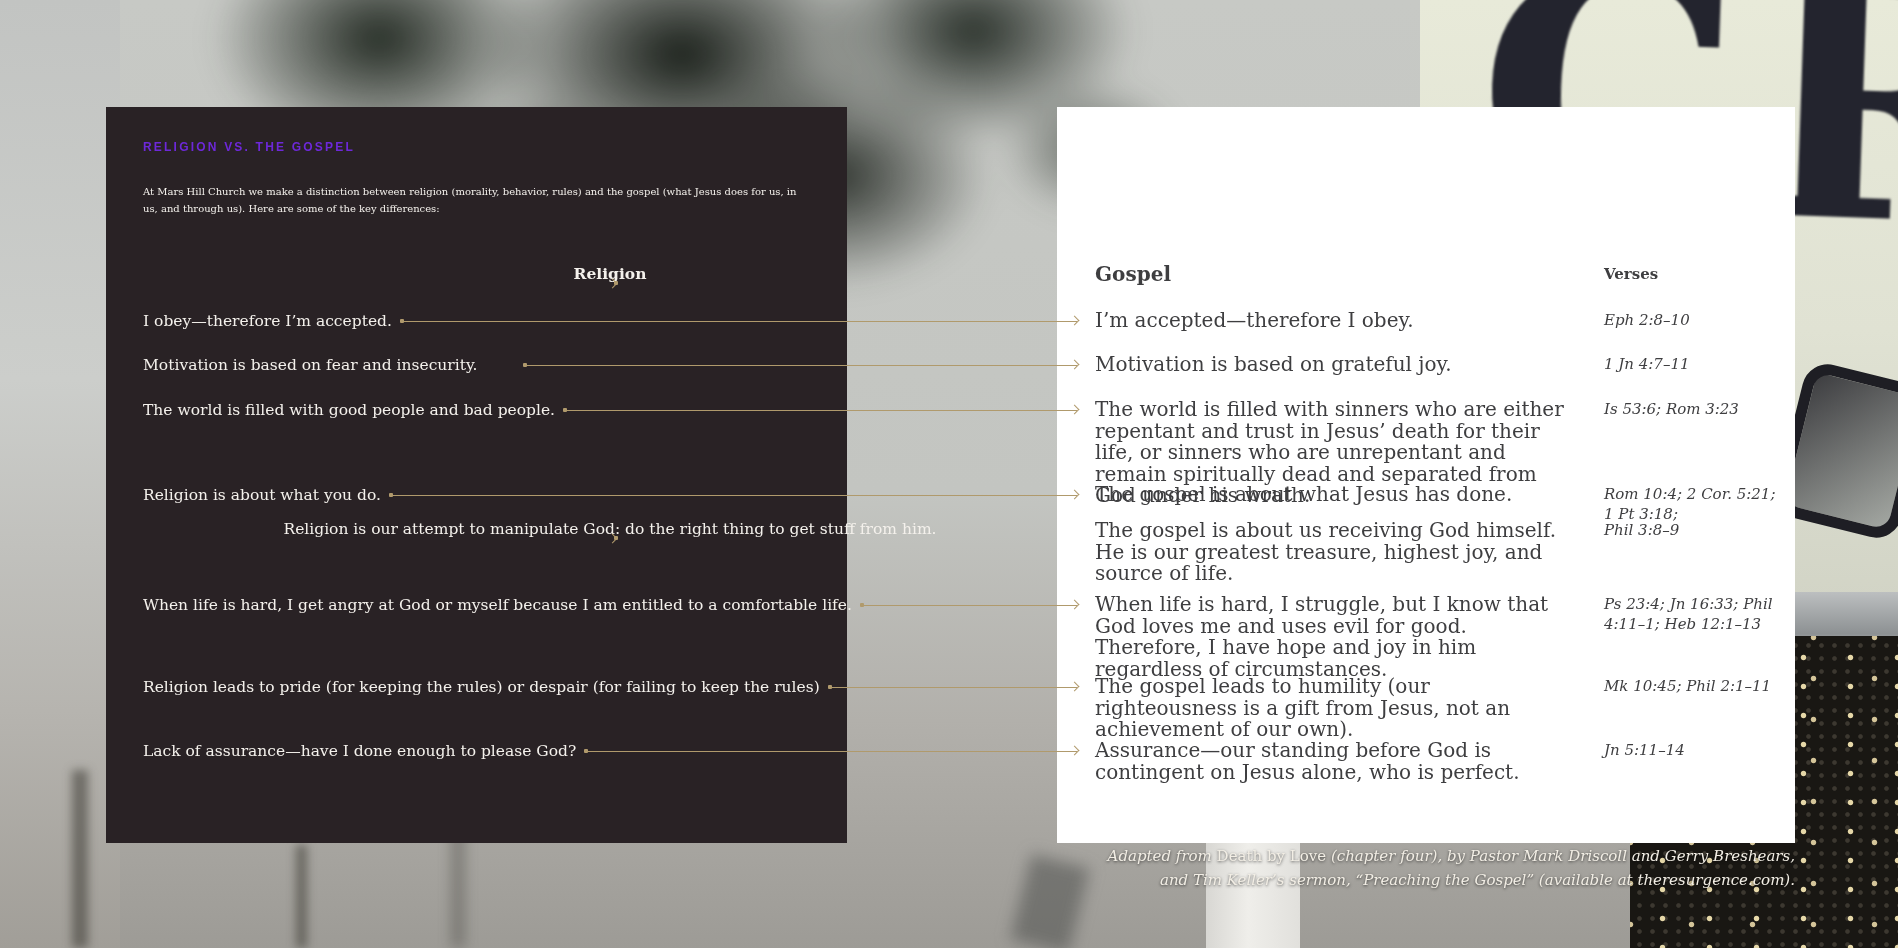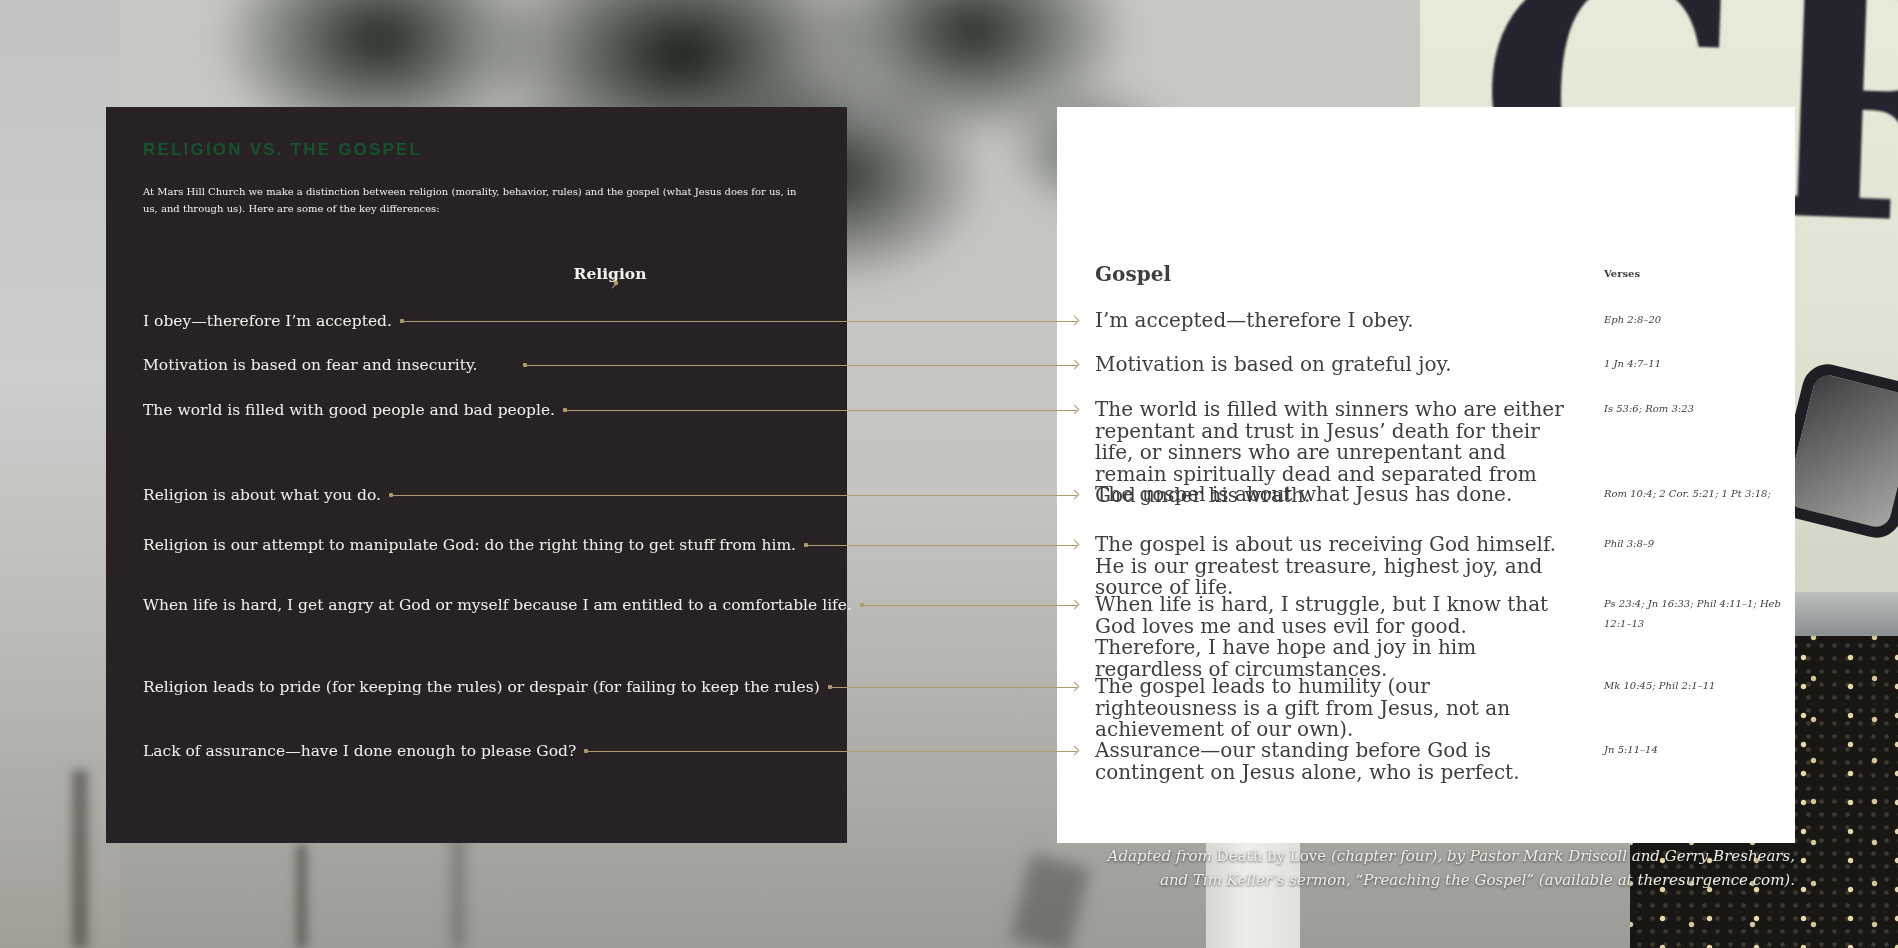--- a/index.html
+++ b/index.html
@@ -56,40 +56,40 @@
   .pole.p3{left:452px;top:800px;width:12px;height:148px;filter:blur(7px);background:rgba(58,56,50,.4);}
   .bg-gap-shadow{position:absolute;left:1020px;top:860px;width:60px;height:88px;z-index:1;
     filter:blur(8px);background:rgba(70,72,70,.5);transform:rotate(14deg);}
   
   .panel{position:absolute;top:107px;height:736px;z-index:5;}
   .panel.left{left:106px;width:741px;background:var(--left-bg);}
   .panel.right{left:1057px;width:738px;background:#ffffff;}
   
   .title{position:absolute;left:143px;top:140px;z-index:10;
     font-family:"Liberation Sans","DejaVu Sans",sans-serif;
-    font-weight:bold;font-size:17px;letter-spacing:2.2px;color:#14532d;}
+    font-weight:bold;font-size:12px;letter-spacing:2.2px;color:#6d28d9;}
   .intro{position:absolute;left:143px;top:183px;width:662px;z-index:10;
     font-size:10px;line-height:17px;color:var(--left-text);}
   
   .lrow{position:absolute;left:143px;width:934px;height:22px;z-index:10;
     display:flex;align-items:center;
     font-size:15.5px;color:var(--left-text);}
   .lrow .txt{white-space:nowrap;}
   .lrow .txt.hdr{font-weight:bold;}
   .connector{flex:1;height:0;border-top:1px solid var(--gold);margin-left:9px;position:relative;}
   .connector .dot{position:absolute;left:-1px;top:-3px;width:4px;height:4px;background:var(--gold);border-radius:1px;}
   .connector .head{position:absolute;right:-1px;top:-4.5px;width:7px;height:7px;
     border-top:1.5px solid var(--gold);border-right:1.5px solid var(--gold);transform:rotate(45deg);}
   .r0{top:264px;flex-direction:column;} .r1{top:310px;} .r2{top:354px;gap:37px;} .r3{top:399px;} .r4{top:484px;}
-  .r5{top:534px;} .r6{top:594px;} .r7{top:676px;} .r8{top:740px;}
+  .r5{top:520px;flex-direction:column;} .r6{top:594px;} .r7{top:676px;} .r8{top:740px;}
   
   .gcell{position:absolute;left:1095px;width:470px;z-index:10;
     font-size:20px;line-height:21.5px;color:var(--right-text);}
   .vcell{position:absolute;left:1604px;width:182px;z-index:10;
-    font-size:10px;line-height:20px;color:var(--right-text);font-style:italic;}
+    font-size:15px;line-height:20px;color:var(--right-text);font-style:italic;}
   .colhdr{font-weight:bold;font-style:normal;}
   
   .footer{position:absolute;right:103px;top:845px;z-index:10;text-align:right;
     font-style:italic;font-size:15px;line-height:23.5px;color:#f2eee5;
     text-shadow:0 1px 3px rgba(0,0,0,.65);}
   .footer .roman{font-style:normal;margin-top:48px;}
 </style>
 </head>
 <body>
 
@@ -183,21 +183,21 @@
 
 <div class="gcell r1">I’m accepted—therefore I obey.</div>
 <div class="gcell r2">Motivation is based on grateful joy.</div>
 <div class="gcell r3">The world is filled with sinners who are either repentant and trust in Jesus’ death for their life, or sinners who are unrepentant and remain spiritually dead and separated from God under his wrath.</div>
 <div class="gcell r4">The gospel is about what Jesus has done.</div>
 <div class="gcell r5">The gospel is about us receiving God himself. He is our greatest treasure, highest joy, and source of life.</div>
 <div class="gcell r6">When life is hard, I struggle, but I know that God loves me and uses evil for good. Therefore, I have hope and joy in him regardless of circumstances.</div>
 <div class="gcell r7">The gospel leads to humility (our righteousness is a gift from Jesus, not an achievement of our own).</div>
 <div class="gcell r8">Assurance—our standing before God is contingent on Jesus alone, who is perfect.</div>
 
-<div class="vcell r1">Eph 2:8–20</div>
+<div class="vcell r1">Eph 2:8–10</div>
 <div class="vcell r2">1 Jn 4:7–11</div>
 <div class="vcell r3">Is 53:6; Rom 3:23</div>
 <div class="vcell r4">Rom 10:4; 2 Cor. 5:21; 1 Pt 3:18;</div>
 <div class="vcell r5">Phil 3:8–9</div>
 <div class="vcell r6">Ps 23:4; Jn 16:33; Phil 4:11–1; Heb 12:1–13</div>
 <div class="vcell r7">Mk 10:45; Phil 2:1–11</div>
 <div class="vcell r8">Jn 5:11–14</div>
 
 <div class="footer">
   <div><span>Adapted from </span><span class="roman">Death by Love</span><span> (chapter four), by Pastor Mark Driscoll and Gerry Breshears,</span></div>

